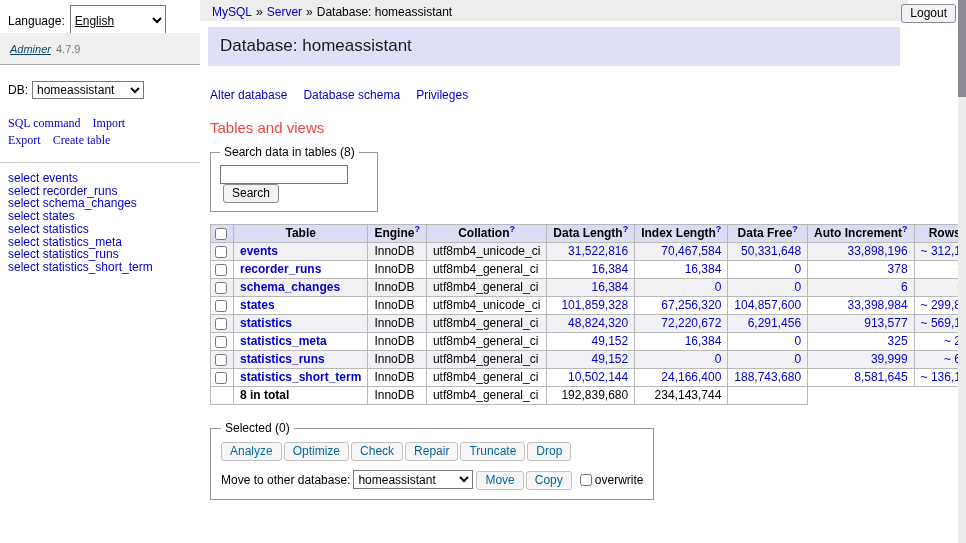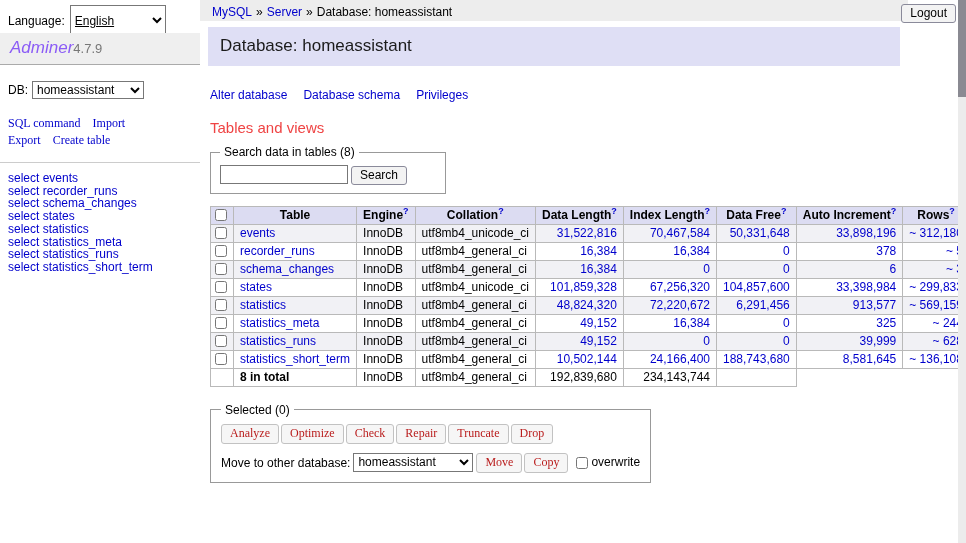--- a/index.html
+++ b/index.html
@@ -14,68 +14,68 @@
   html,body{margin:0;padding:0;}
   body{
     width:966px;height:543px;position:relative;overflow:hidden;background:#fff;
     font-family:"Liberation Sans","DejaVu Sans",sans-serif;font-size:12px;color:#000;
   }
   a{color:var(--link);text-decoration:none;cursor:pointer;}
   button{
     font-family:"Liberation Sans","DejaVu Sans",sans-serif;font-size:12px;
     padding:1px 8px 2px;background:#f3f3f3;border:1px solid #8a8a9a;border-radius:3px;color:#000;
   }
-  button:disabled{color:#b91c1c;border-color:#c2c2c2;background:#f6f6f6;font-family:Liberation Serif, serif;}
+  button:disabled{color:#0369a1;border-color:#c2c2c2;background:#f6f6f6;}
   select,input[type=text]{
     font-family:"Liberation Sans","DejaVu Sans",sans-serif;font-size:12px;
     border:1px solid #777;background:#fff;
   }
   input[type=checkbox]{width:12px;height:12px;margin:1px 3px 1px 1px;vertical-align:middle;}
 
   
   .lang-row{position:absolute;top:5px;left:8px;}
   .lang-row label{margin-right:5px;}
   .lang-row select{width:96px;height:31px;text-decoration:underline;}
 
   
   .sidebar{position:absolute;top:33px;left:0;width:200px;}
   .sidebar h1{margin:0;background:var(--logo-bg);border-bottom:1px solid #aaa;padding:6px 10px;font-weight:normal;font-size:17px;line-height:18px;}
-  .logo-link{color:#8b5cf6;font-style:italic;font-size:17px;}
-  .version{color:#777;font-size:13px;font-style:normal;}
+  .logo-link{color:#0c4a6e;font-style:italic;font-size:11px;text-decoration:underline;}
+  .version{color:#777;font-size:11px;margin-left:5px;font-style:normal;}
   .db-row{margin:16px 8px 0 8px;}
   .db-row label{margin-right:4px;}
   .db-row select{width:112px;height:18px;}
   .side-actions{margin:16px 8px 13px 8px;line-height:17px;font-family:Liberation Serif, serif;}
   .side-actions a{margin-right:12px;}
   .table-links{border-top:1px solid #ccc;padding:9px 8px 0 8px;}
   .table-links a{display:block;line-height:12.7px;margin-bottom:0;}
 
   
   .content{position:absolute;left:200px;top:0;width:708px;}
   .breadcrumb{height:21px;line-height:25px;background:var(--crumb-bg);padding:0 12px;}
   .sep{margin:0 4px;color:#000;}
   .inner{padding:0 8px;}
   h2{margin:6px 0 0;background:var(--title-bg);padding:9px 12px 10px;font-size:17px;font-weight:normal;color:#1b1b1b;}
   .db-actions{margin:22px 0 0 2px;}
   .db-actions a{margin-right:16px;}
   h3{font-size:15px;font-weight:normal;margin:17px 0 0 2px;color:#ef4444;}
 
   fieldset{border:1px solid #999;margin:0;padding:6px 9px 8px;}
   legend{font-size:12px;padding:0 4px;}
-  .search-fs{margin:9px 0 0 2px;width:236px;}
+  .search-fs{margin:9px 0 0 2px;width:168px;}
   .search-fs input{width:128px;height:19px;padding:1px 3px;}
   .search-fs button{margin-left:3px;}
 
   table{border-collapse:collapse;margin:12px 0 0 2px;}
   th,td{border:1px solid #b9b9b9;padding:1px 6px;white-space:nowrap;line-height:15px;}
   thead th{background:var(--thead-bg);font-weight:bold;text-align:center;}
   thead th.check{padding:1px 3px;}
   tbody tr:nth-child(odd){background:var(--zebra);}
   tbody th.name{text-align:left;font-weight:bold;background:transparent;}
-  tbody th.name a{font-weight:normal;}
+  tbody th.name a{font-weight:bold;}
   td.check{text-align:center;padding:1px 3px;}
   td.num{text-align:right;}
   sup{font-size:9px;line-height:0;}
   tfoot th.total-label{text-align:left;font-weight:bold;background:#fff;}
   tfoot td{background:#fff;}
   tfoot td.num{text-align:right;}
 
   .selected-fs{margin:16px 0 0 2px;display:inline-block;padding:7px 10px 9px;}
   .btn-row button{margin-right:2px;}
   .move-row{margin-top:9px;}

